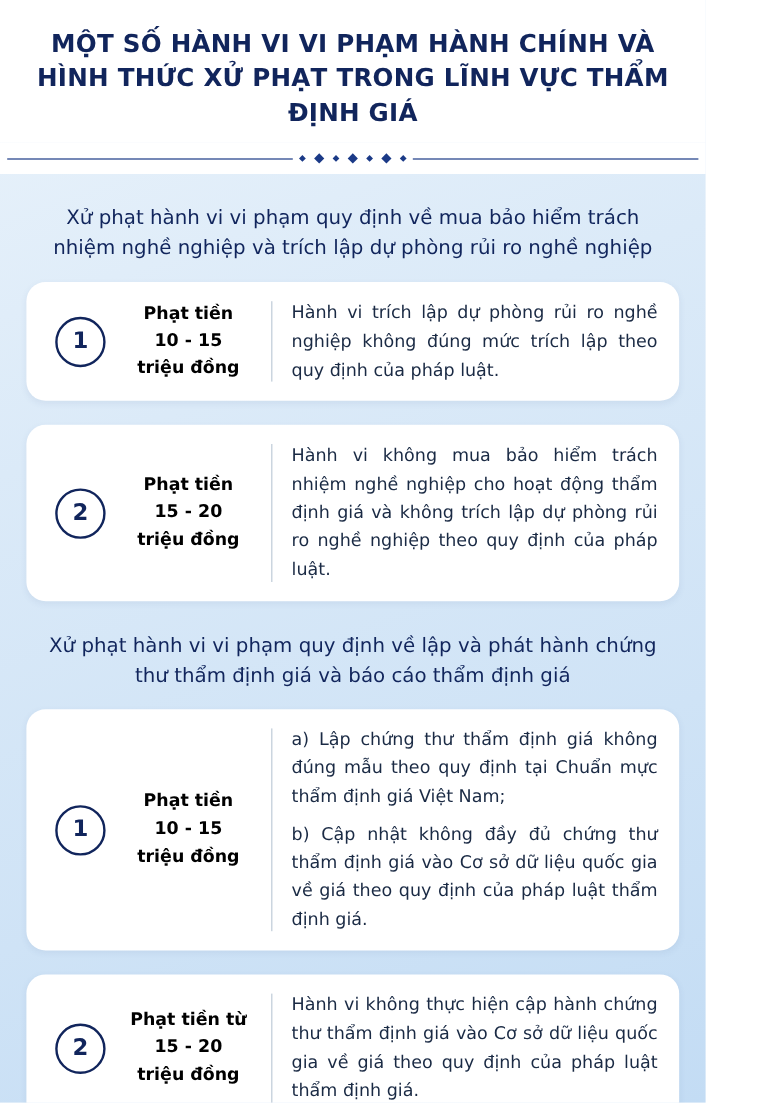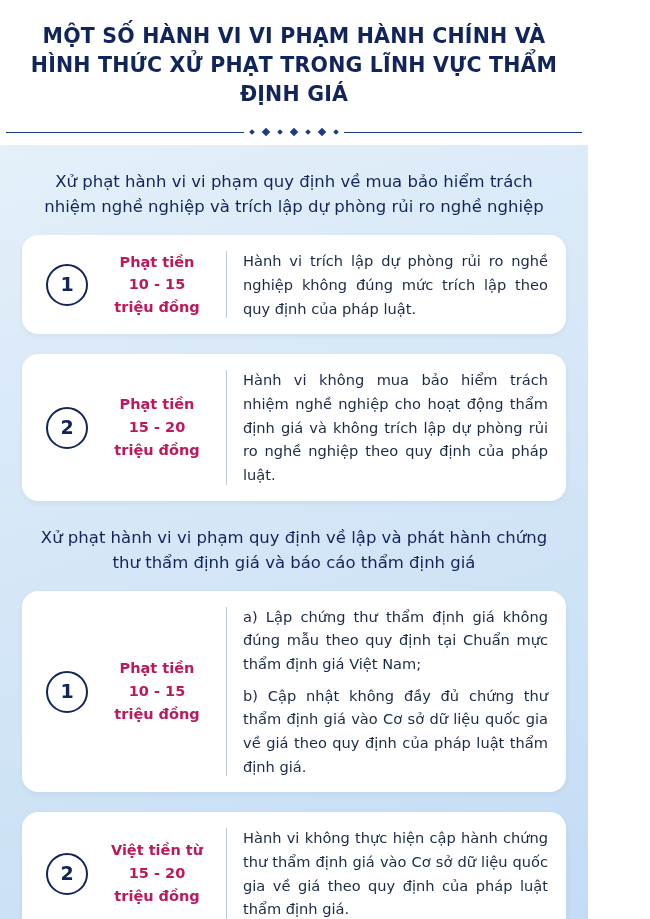--- a/index.html
+++ b/index.html
@@ -104,21 +104,21 @@
     align-items: center;
     justify-content: center;
     line-height: 1;
   }
   .fine {
     flex: 0 0 118px;
     display: flex;
     flex-direction: column;
     align-items: center;
     justify-content: center;
-    color: #be185d;
+    color: #000000;
     font-weight: bold;
     font-size: 14.5px;
     line-height: 1.58;
     text-align: center;
     padding-right: 10px;
   }
   .vline {
     width: 1px;
     background: #bfcbd8;
     margin: 2px 16px 2px 0;
@@ -215,21 +215,21 @@
         <p>a) Lập chứng thư thẩm định giá không đúng mẫu theo quy định tại Chuẩn mực thẩm định giá Việt Nam;</p>
         <p>b) Cập nhật không đầy đủ chứng thư thẩm định giá vào Cơ sở dữ liệu quốc gia về giá theo quy định của pháp luật thẩm định giá.</p>
       </div>
     </div>
 
     <div class="card">
       <div class="num-wrap">
         <div class="num">2</div>
       </div>
       <div class="fine">
-        <span>Việt tiền từ</span>
+        <span>Phạt tiền từ</span>
         <span>15 - 20</span>
         <span>triệu đồng</span>
       </div>
       <div class="vline"></div>
       <div class="desc">
         <p>Hành vi không thực hiện cập hành chứng thư thẩm định giá vào Cơ sở dữ liệu quốc gia về giá theo quy định của pháp luật thẩm định giá.</p>
       </div>
     </div>
 
   </div>

